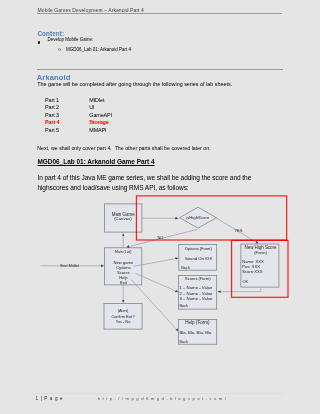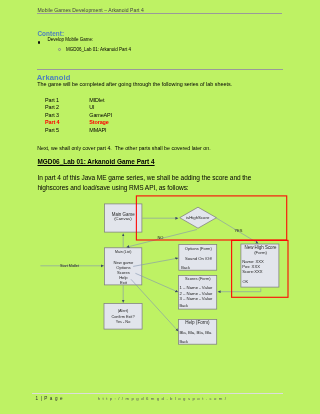--- a/index.html
+++ b/index.html
@@ -1,20 +1,20 @@
 <!DOCTYPE html>
 <html><head>
 <meta charset="utf-8">
 <title>doc</title>
 <style>
   html,body{margin:0;padding:0;background:#ffffff;}
   body{width:320px;height:414px;overflow:hidden;
        font-family:"Liberation Sans",sans-serif;color:#000000;
        -webkit-font-smoothing:antialiased;}
-  .page{position:relative;width:320px;height:414px;background:#bef264;}
+  .page{position:relative;width:320px;height:414px;background:#e5e5e5;}
 
   .abs{position:absolute;white-space:pre;}
 
   .hdr-text{left:37.6px;top:6.6px;font-size:5.05px;color:#3f3f3f;letter-spacing:0.06px;}
   .hdr-rule{left:37px;top:13px;width:245px;height:0.8px;background:#9a9a9a;}
 
   .content-head{left:37.4px;top:29.6px;font-size:6.35px;font-weight:bold;color:#4f81bd;letter-spacing:0.1px;}
   .bul-dot{left:37.7px;top:41.1px;width:2.8px;height:2.8px;background:#111;border-radius:50%;}
   .bul-txt{left:47.4px;top:37.3px;font-size:4.5px;}
   .sub-dot{left:57.9px;top:48.1px;width:2.8px;height:2.8px;border:0.45px solid #888;border-radius:50%;box-sizing:border-box;}

